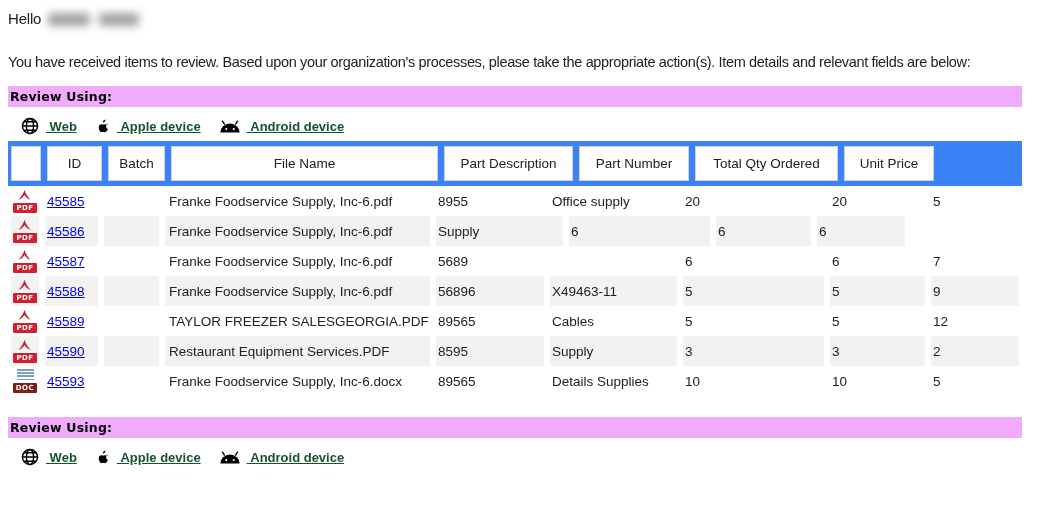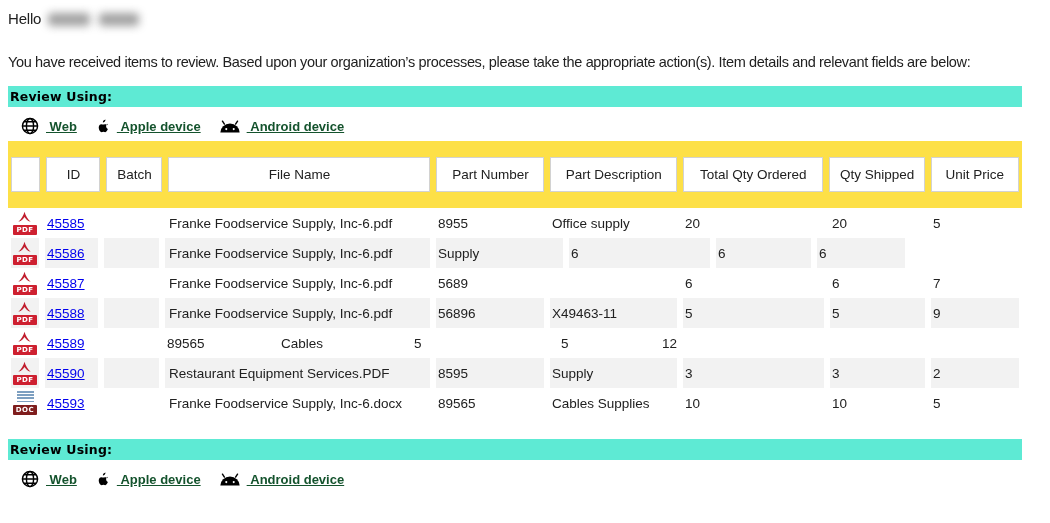--- a/index.html
+++ b/index.html
@@ -14,37 +14,37 @@
   .greeting{display:flex;align-items:center;height:20px;font-size:15px;letter-spacing:-0.2px;}
   .redacted{display:inline-flex;gap:9px;margin-left:7px;margin-top:2px;filter:blur(4px);opacity:.65;}
   .redacted i{display:block;height:13px;border-radius:4px;background:#6f6f6f;}
   .redacted i:first-child{width:42px;}
   .redacted i:last-child{width:40px;}
 
   .intro{margin-top:26px;font-size:14.5px;letter-spacing:-0.35px;white-space:nowrap;}
 
   
   .bar{
-    margin-top:16px;background:#5eead4;height:21px;display:flex;align-items:center;
+    margin-top:16px;background:#f0abfc;height:21px;display:flex;align-items:center;
     font-family:"DejaVu Sans",sans-serif;font-weight:bold;font-size:12.5px;color:#000;
     padding-left:2px;letter-spacing:0.2px;
   }
   .bar.mt21{margin-top:21px;}
 
   
   .links-row{margin-top:7px;height:24px;display:flex;align-items:center;padding-left:12px;}
   .links-row .icon{display:inline-flex;align-items:center;margin-right:6px;}
   .rlink{
     color:#14532d;font-weight:bold;font-size:13px;text-decoration:underline;
     margin-right:18px;white-space:pre;
   }
 
   
   .wtable{margin-top:3px;}
-  .thead-row{display:flex;background:#fde047;padding:16px 3px;gap:6px;align-items:stretch;}
+  .thead-row{display:flex;background:#3b82f6;padding:5px 3px;gap:6px;align-items:stretch;}
   .th{background:#ffffff;border:1px solid #d2d2d2;height:33px;display:flex;align-items:center;justify-content:center;font-size:13.5px;box-sizing:content-box;}
   .trow{display:flex;gap:6px;padding:0 3px;height:30px;align-items:stretch;}
   .td{display:flex;align-items:center;font-size:13.5px;padding-left:2px;box-sizing:border-box;}
   .td.c0{justify-content:center;padding-left:0;}
   .td.c3{padding-left:4px;}
   .trow.alt .td{background:#f2f2f2;}
   .c0{width:28px;}.c1{width:53px;}.c2{width:55px;}.c3{width:265px;}.c4{width:108px;}
   .c5{width:127px;}.c6{width:141px;}.c7{width:95px;}.c8{width:88px;}
   .th.c0{width:28px;}
   .id-link{color:#0000ee;text-decoration:underline;}
@@ -105,24 +105,23 @@
       <a href="#" class="rlink">&nbsp;Android device</a>
     </div>
 
 
   <div class="wtable">
     <div class="thead-row">
         <div class="th c0"></div>
         <div class="th c1">ID</div>
         <div class="th c2">Batch</div>
         <div class="th c3">File Name</div>
+        <div class="th c5">Part Description</div>
         <div class="th c4">Part Number</div>
-        <div class="th c5">Part Description</div>
         <div class="th c6">Total Qty Ordered</div>
-        <div class="th c7">Qty Shipped</div>
         <div class="th c8">Unit Price</div>
       </div>
     <div>
         <div class="trow">
           <div class="td c0">
             <span class="file-icon">
               <span><svg viewBox="0 0 24 18" width="15" height="12">
                   <path d="M12 .5 C10.6 6.5 6.6 12.8 2.2 16.5 C7.4 15 10.4 11.5 12 8.8 C13.6 11.5 16.6 15 21.8 16.5 C17.4 12.8 13.4 6.5 12 .5 Z" fill="#c01e2e"></path>
                 </svg></span>
               <span class="file-badge badge-pdf">PDF</span>
@@ -204,20 +203,21 @@
               <span><svg viewBox="0 0 24 18" width="15" height="12">
                   <path d="M12 .5 C10.6 6.5 6.6 12.8 2.2 16.5 C7.4 15 10.4 11.5 12 8.8 C13.6 11.5 16.6 15 21.8 16.5 C17.4 12.8 13.4 6.5 12 .5 Z" fill="#c01e2e"></path>
                 </svg></span>
               <span class="file-badge badge-pdf">PDF</span>
             </span>
           </div>
           <div class="td c1">
             <a href="#" class="id-link">45589</a>
           </div>
           <div class="td c2"></div>
+          <div class="td c3">TAYLOR FREEZER SALESGEORGIA.PDF</div>
           <div class="td c4">89565</div>
           <div class="td c5">Cables</div>
           <div class="td c6">5</div>
           <div class="td c7">5</div>
           <div class="td c8">12</div>
         </div>
         <div class="trow alt">
           <div class="td c0">
             <span class="file-icon">
               <span><svg viewBox="0 0 24 18" width="15" height="12">
@@ -243,21 +243,21 @@
               <span class="doc-lines"></span>
               <span class="file-badge badge-doc">DOC</span>
             </span>
           </div>
           <div class="td c1">
             <a href="#" class="id-link">45593</a>
           </div>
           <div class="td c2"></div>
           <div class="td c3">Franke Foodservice Supply, Inc-6.docx</div>
           <div class="td c4">89565</div>
-          <div class="td c5">Cables Supplies</div>
+          <div class="td c5">Details Supplies</div>
           <div class="td c6">10</div>
           <div class="td c7">10</div>
           <div class="td c8">5</div>
         </div>
       </div>
   </div>
 
   <div class="bar mt21">Review Using:</div>
 
   <div class="links-row">

